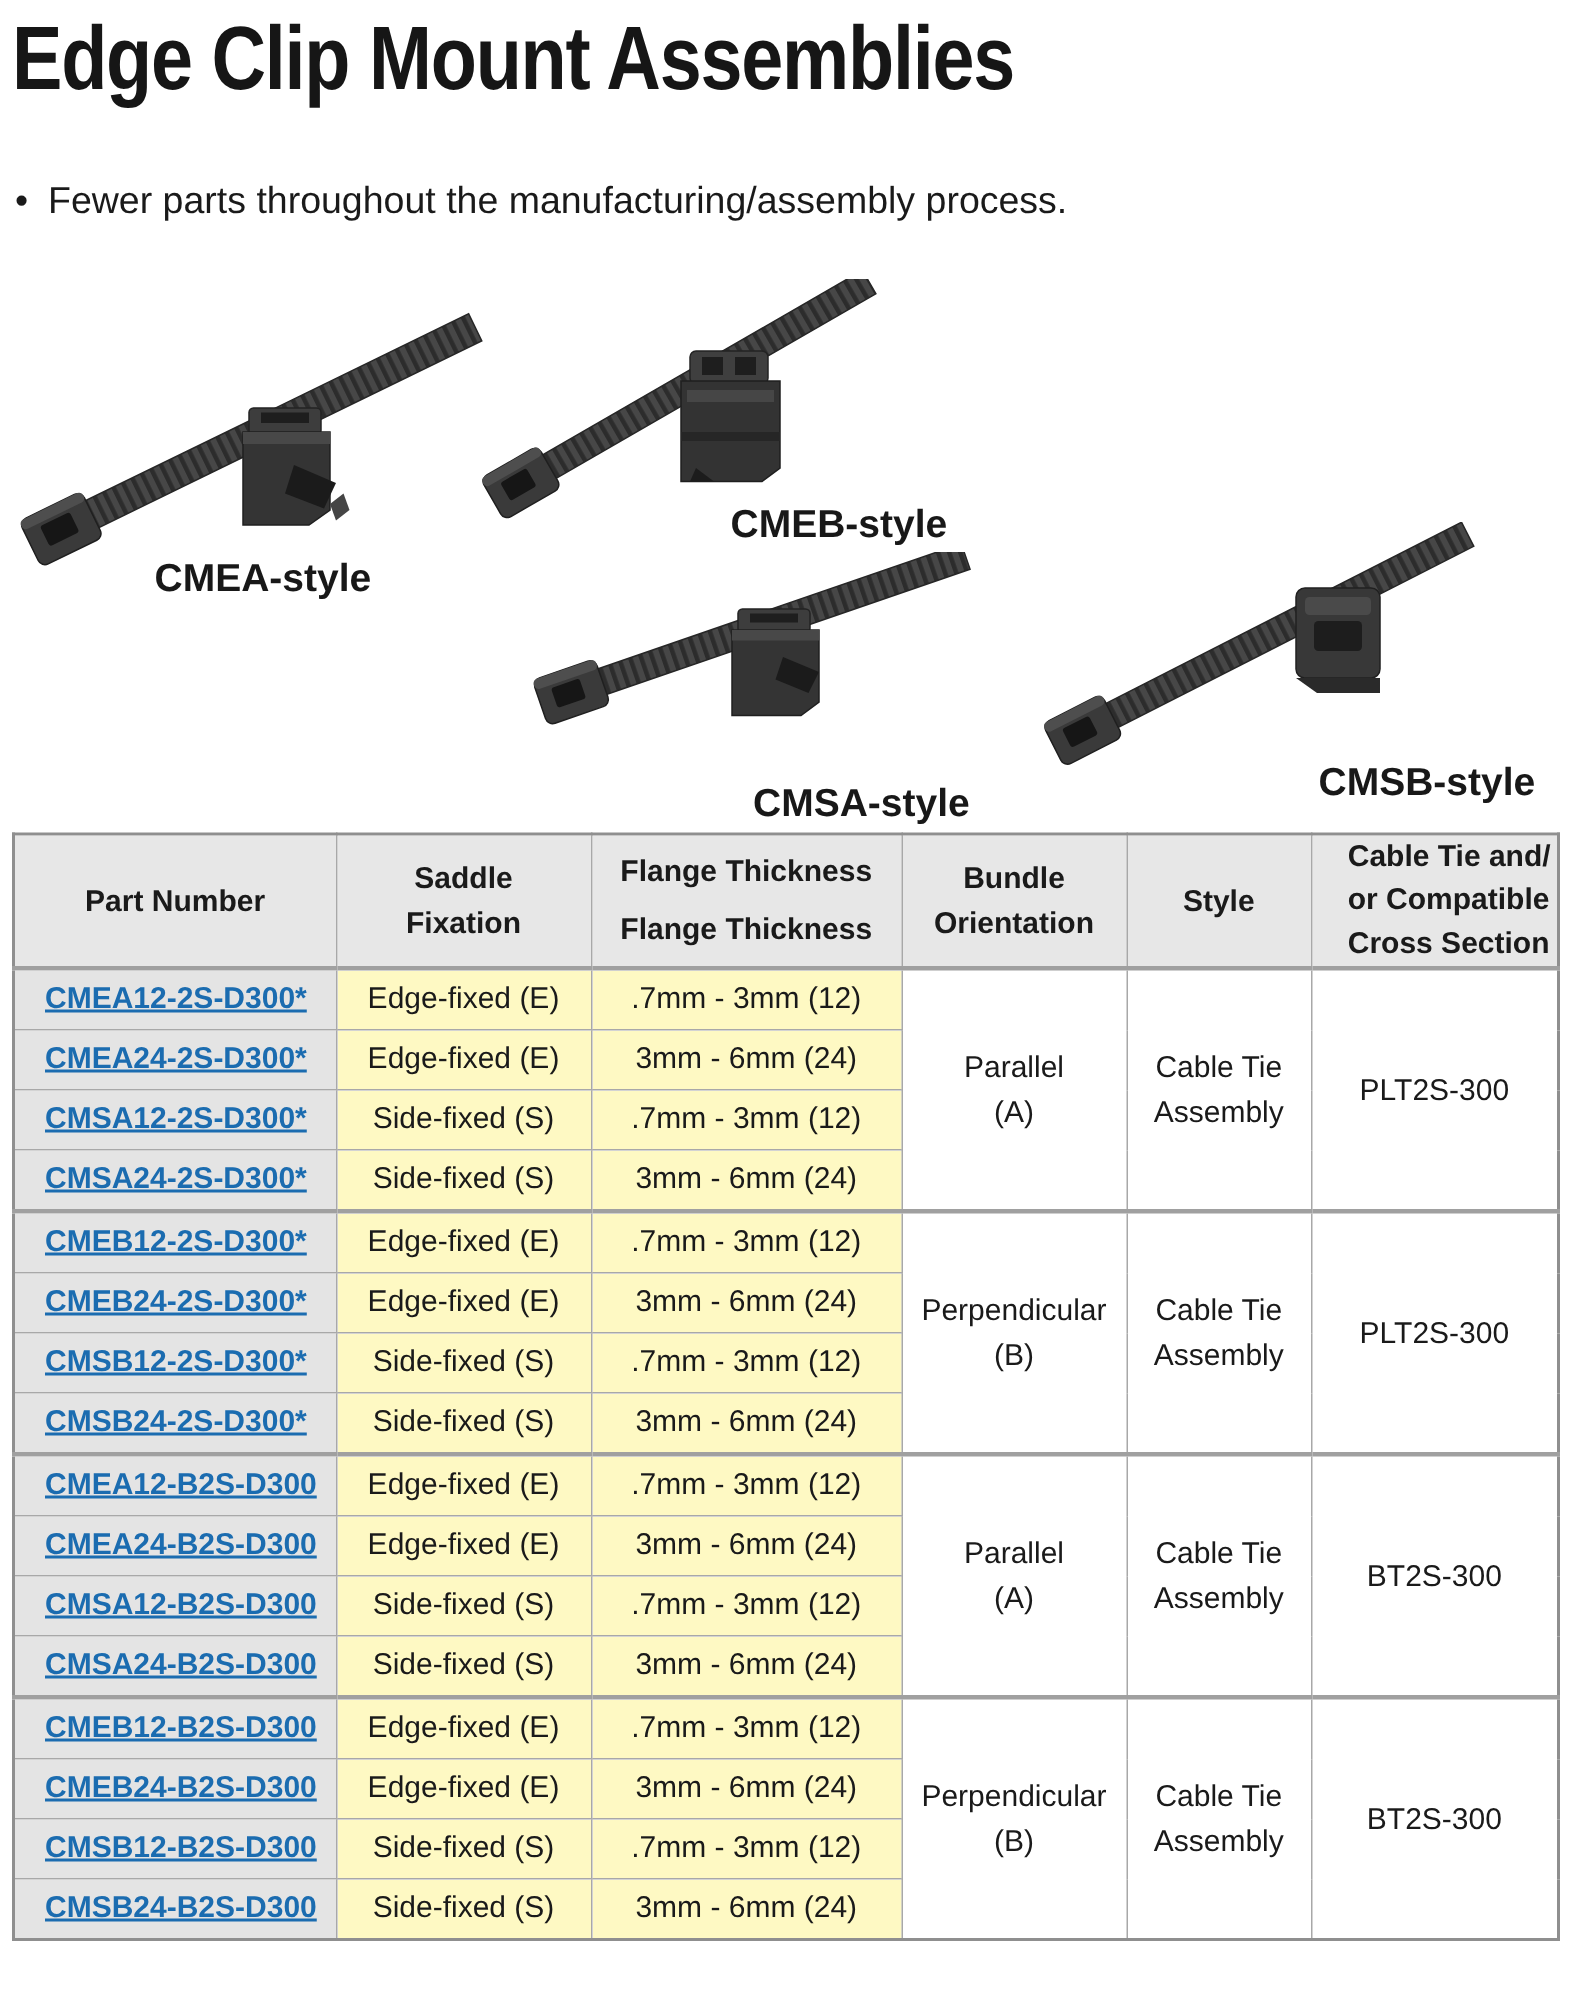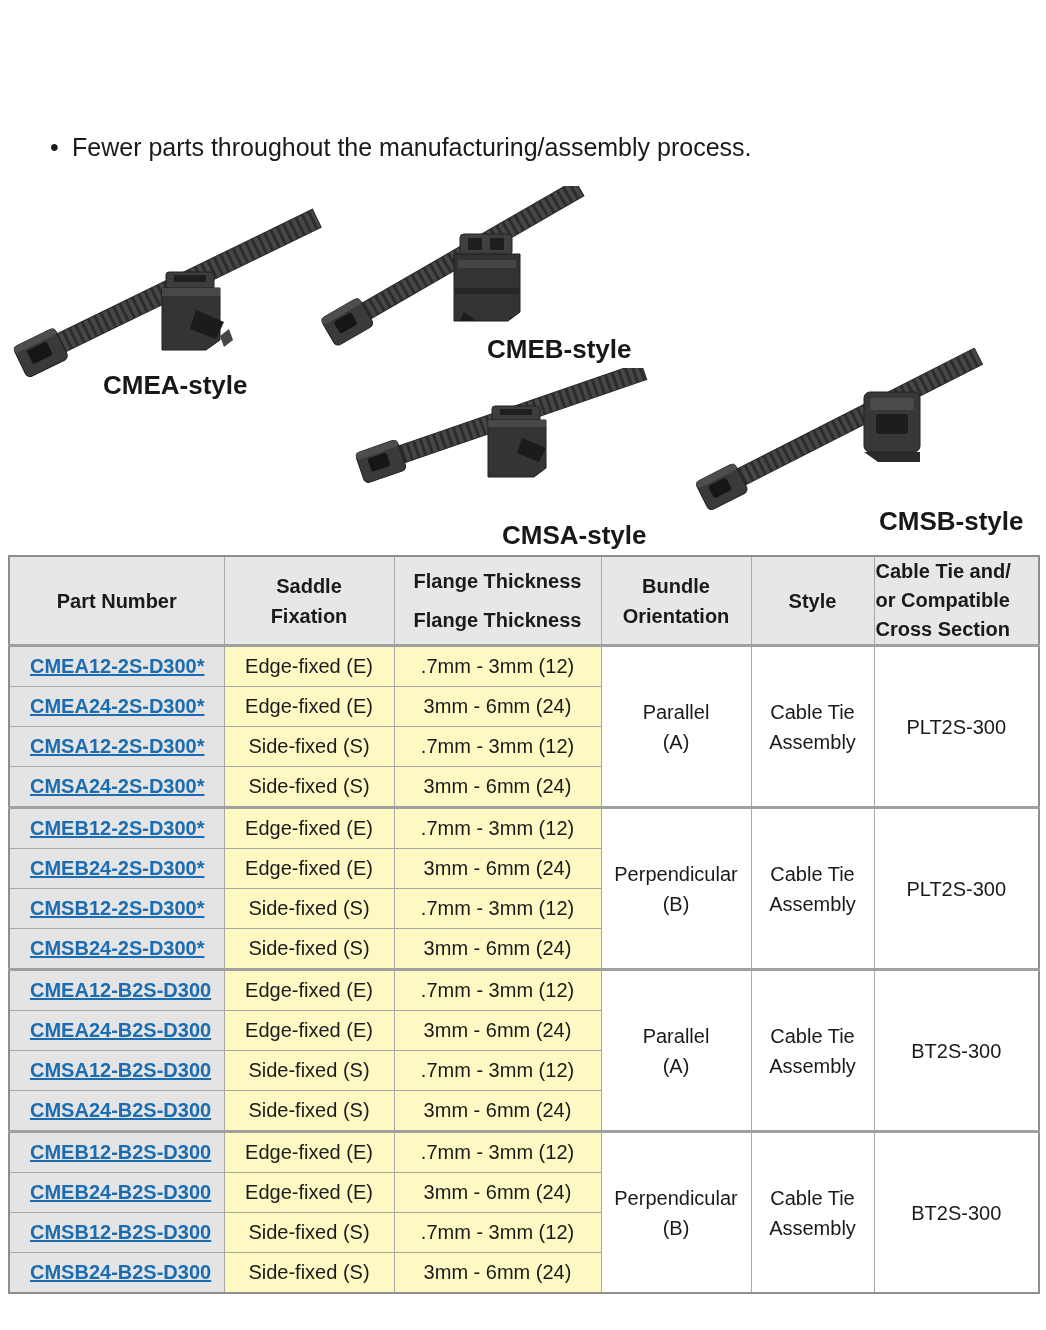--- a/index.html
+++ b/index.html
@@ -6,56 +6,59 @@
   body { font-family:"Liberation Sans", sans-serif; color:#1d1d1d; }
   .page { position:relative; width:1046px; height:1330px; background:#ffffff; overflow:hidden; }
 
   .title { position:absolute; left:8px; top:4px; white-space:nowrap; }
   .title span { display:inline-block; font-size:60px; font-weight:bold; letter-spacing:-1px;
                 transform:scaleX(0.84); transform-origin:left top; color:#161616; }
 
   .bullet { position:absolute; left:10px; font-size:25px; color:#1a1a1a; white-space:nowrap; }
   .bullet .dot { display:inline-block; width:22px; }
   .bullet-1 { top:80px; }
-  .bullet-2 { top:133px;margin-left:40px; }
+  .bullet-2 { top:120px; }
 
   .img-label { position:absolute; font-size:26px; font-weight:bold; color:#181818; white-space:nowrap; }
   .label-cmea { left:103px; top:370px; }
   .label-cmeb { left:487px; top:334px; }
   .label-cmsa { left:502px; top:520px; }
   .label-cmsb { left:843px; top:506px;margin-left:36px; }
 
   .product-svg { position:absolute; }
   .svg-cmea { left:8px;   top:186px; }
   .svg-cmeb { left:318px; top:186px; }
   .svg-cmsa { left:348px; top:368px; }
   .svg-cmsb { left:688px; top:348px; }
 
   table.parts-table { position:absolute; left:8px; top:555px; width:1030px;
     border-collapse:collapse; table-layout:fixed; font-size:20px; color:#1a1a1a;
     border:2px solid #8f8f8f; }
   .parts-table th, .parts-table td { border:1px solid #a8a8a8; text-align:center;
     vertical-align:middle; padding:0; overflow:hidden; }
   .parts-table thead th { background:#e7e7e7; height:86px; font-weight:bold;
     font-size:20px; line-height:1.5; border-bottom:3px solid #a0a0a0; }
-  .parts-table thead th.th-cross { text-align:left; padding-left:1px; line-height:1.45; }
+  .parts-table thead th.th-cross { text-align:left; padding-left:24px; line-height:1.45; }
   .parts-table tbody td { height:39px; background:#fef9c3; font-size:20px; }
   .parts-table td.part { background:#e4e4e4; text-align:left; padding-left:20px; }
   .parts-table a.part-link { color:#1b6cb0; font-weight:bold; text-decoration:underline; white-space:nowrap; }
   .parts-table tr.group-start td { border-top:3px solid #a0a0a0; }
   .parts-table td.merged { background:#ffffff; line-height:1.5; }
   .flange-gap { margin-top:9px; }
 
   .footnote { position:absolute; left:22px; top:1297px; font-size:21px; color:#1a1a1a; }
 </style>
 </head>
 <body>
 
 <div class="page">
 
+  <div class="title">
+    <span>Edge Clip Mount Assemblies</span>
+  </div>
 
   <div class="bullet bullet-2">
     <span class="dot">•</span><span>Fewer parts throughout the manufacturing/assembly process.</span>
   </div>
 
   <svg class="product-svg svg-cmea" width="320" height="212" viewBox="0 0 320 212">
     <defs>
       <pattern id="ribsA" width="7" height="24" patternUnits="userSpaceOnUse">
         <rect width="7" height="24" fill="#474747"></rect>
           <rect width="3" height="24" fill="#2c2c2c"></rect>

